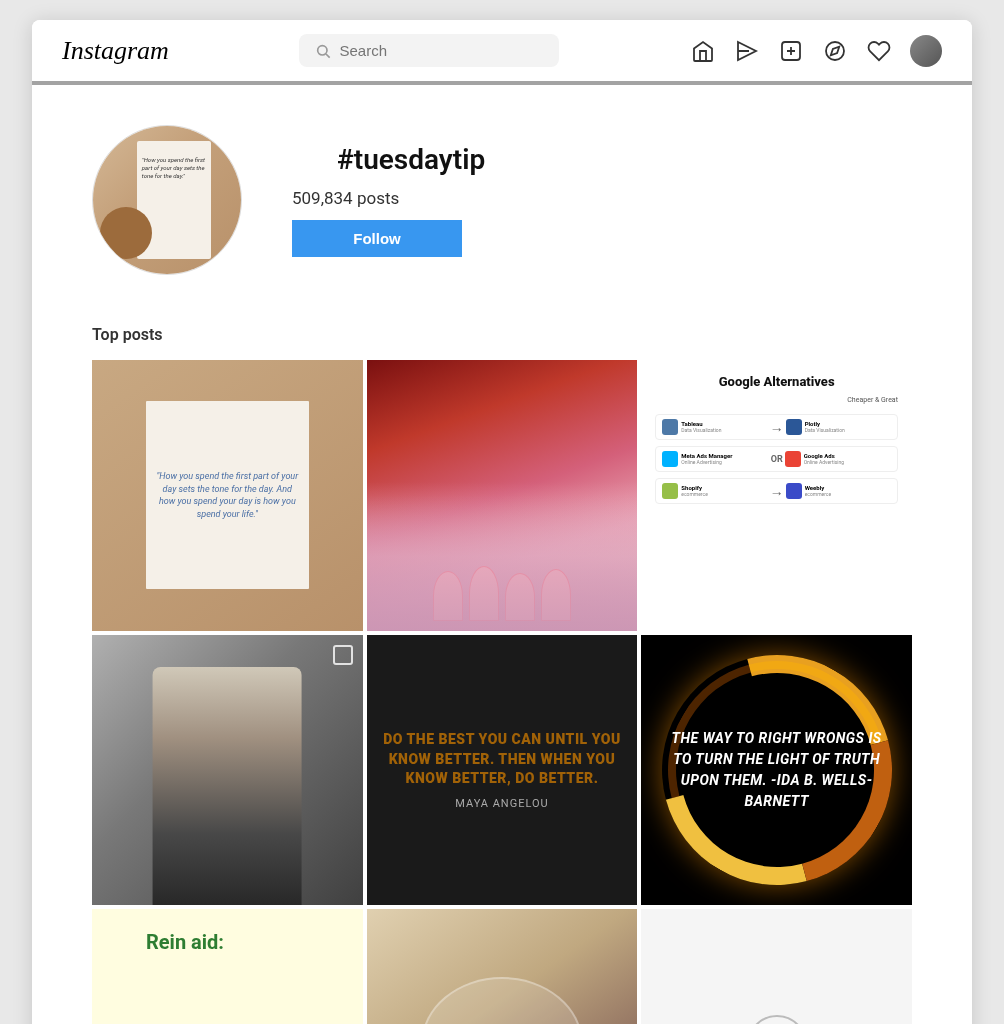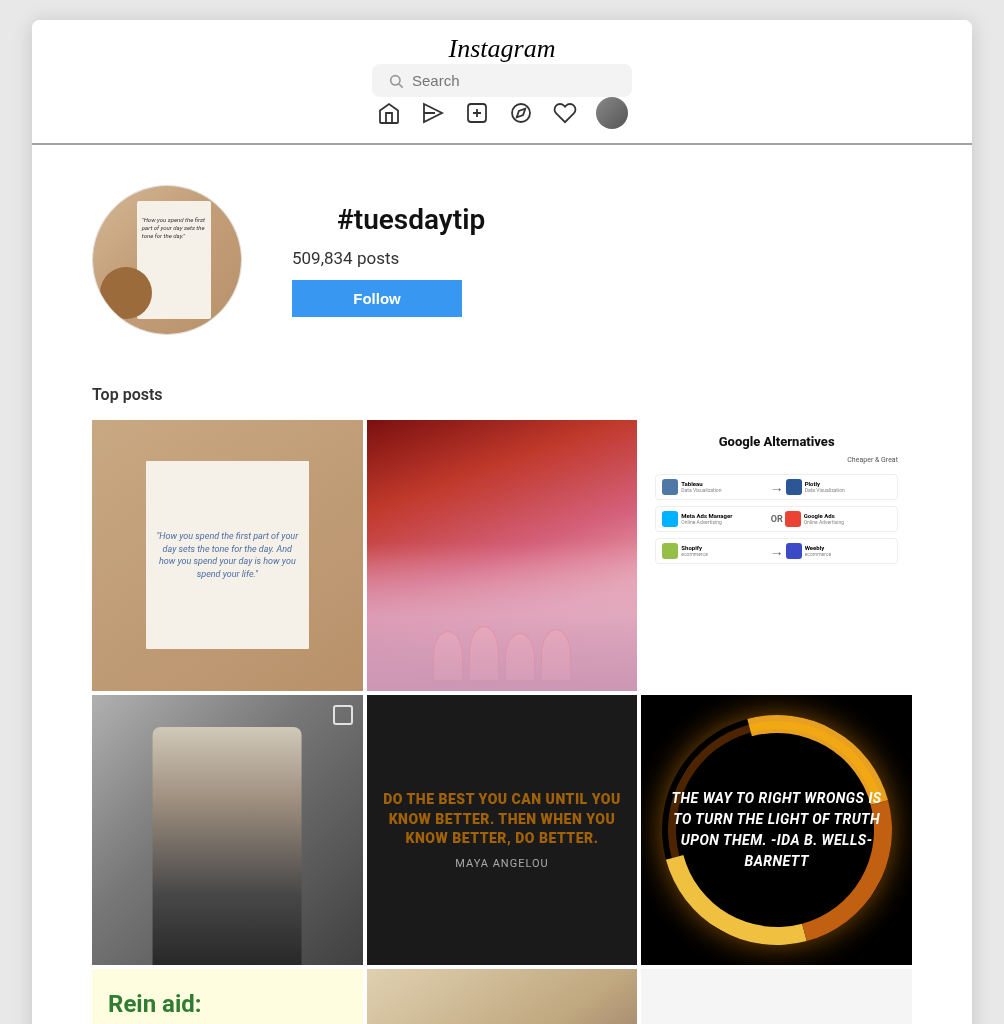--- a/index.html
+++ b/index.html
@@ -18,23 +18,22 @@
       box-shadow: 0 2px 20px rgba(0,0,0,0.15);
       width: 940px;
       overflow: hidden;
     }
     
     .nav {
       display: flex;
       align-items: center;
       justify-content: space-between;
       padding: 14px 30px;
-      border-bottom: 2px solid #a3a3a3;
+      border-bottom: 4px solid #a3a3a3;
       background: #fff;
-      flex-direction: column;
     }
     .nav-logo {
       font-family: 'Georgia', serif;
       font-style: italic;
       font-size: 26px;
       font-weight: 400;
       color: #000;
       cursor: default;
     }
     .nav-search {
@@ -347,24 +346,25 @@
     }
     
     .post-rein {
       background: #fffde0;
       display: flex;
       align-items: flex-start;
       justify-content: flex-start;
       padding: 20px 16px;
     }
     .post-rein-text {
-      font-size: 24px;
+      font-size: 20px;
       font-weight: 700;
       color: #2e7d32;
       line-height: 1.3;
+      margin-left: 38px;
     }
     .post-oyster {
       background: linear-gradient(135deg, #d4c5a9 0%, #b8a88a 50%, #8a7a60 100%);
       display: flex;
       align-items: center;
       justify-content: center;
     }
     .post-c {
       background: #f5f5f5;
       display: flex;

